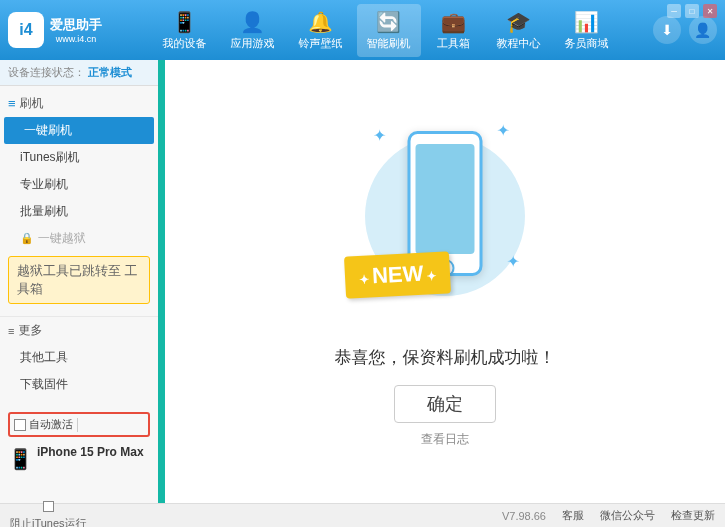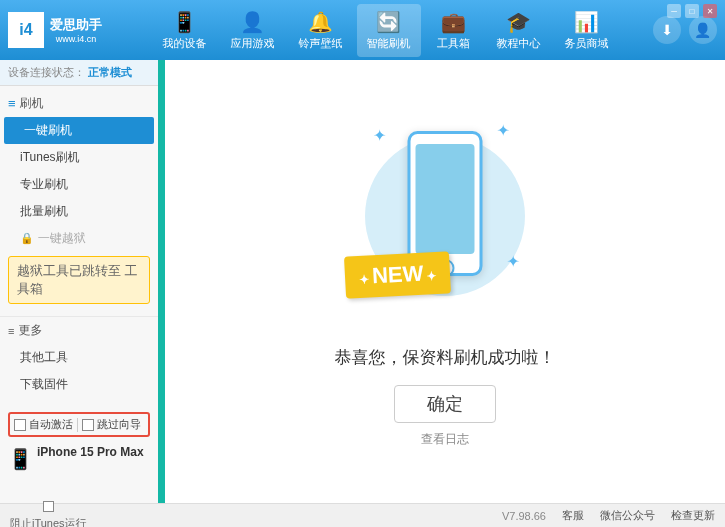--- a/index.html
+++ b/index.html
@@ -17,21 +17,21 @@
       display: flex;
       align-items: center;
       color: white;
       margin-right: 16px;
       min-width: 90px;
     }
     .logo-icon {
       width: 36px;
       height: 36px;
       background: white;
-      border-radius: 0;
+      border-radius: 8px;
       display: flex;
       align-items: center;
       justify-content: center;
       color: #1e8ed4;
       font-weight: bold;
       font-size: 16px;
       margin-right: 6px;
     }
     .logo-text { display: flex; flex-direction: column; color: white; font-size: 13px; font-weight: bold; }
     .logo-url { font-size: 9px; font-weight: normal; text-align: center; }
@@ -420,24 +420,20 @@
       </div>
 
       <div style="margin-top: auto; padding-top: 8px;">
         <div class="sidebar-bottom">
           <div class="auto-activate-row">
             <div class="checkbox-item">
               <div class="checkbox"></div>
               <span class="checkbox-label">自动激活</span>
             </div>
             <div class="sep"></div>
-            <div class="checkbox-item">
-              <div class="checkbox"></div>
-              <span class="checkbox-label">跳过向导</span>
-            </div>
           </div>
 
           <div class="device-info">
             <span class="device-icon">📱</span>
             <div class="device-details">
               <span class="device-name">iPhone 15 Pro Max</span>
 
             </div>
           </div>
         </div>

